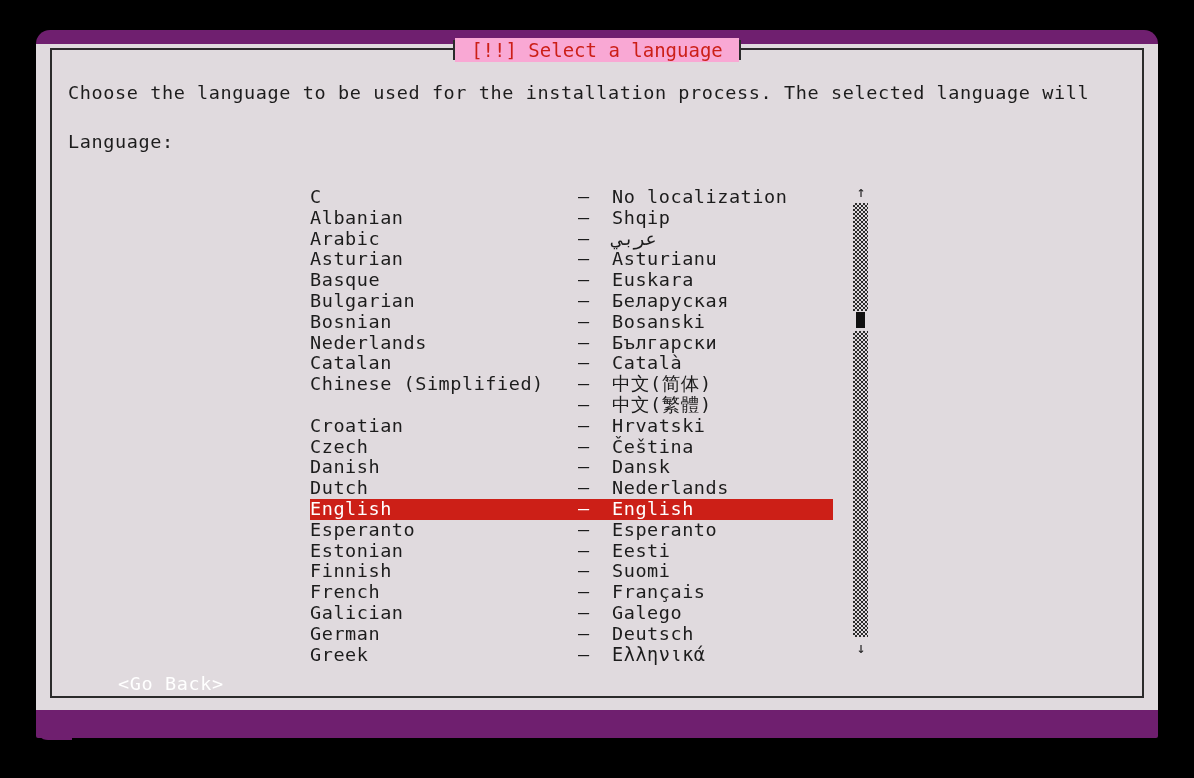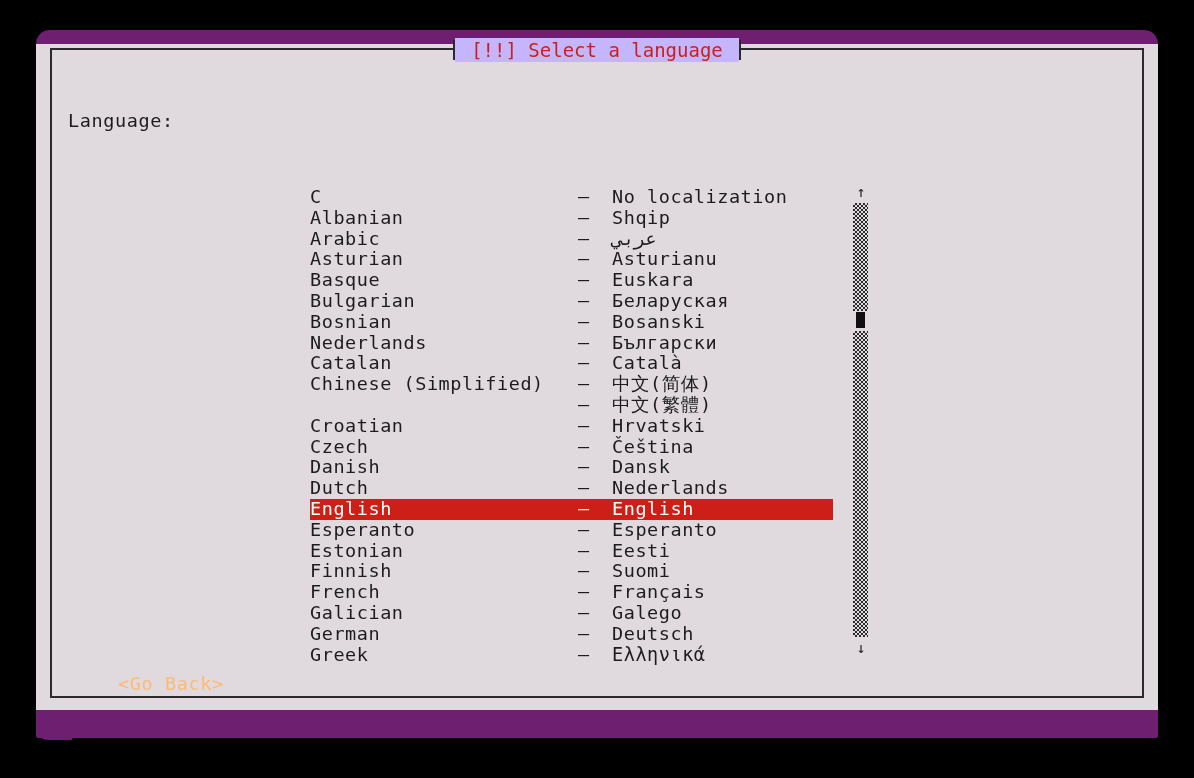--- a/index.html
+++ b/index.html
@@ -63,21 +63,21 @@
     left: 50px;
     top: 38px;
     width: 1094px;
     height: 24px;
     display: flex;
     align-items: center;
     justify-content: center;
     z-index: 5;
   }
   #title-text {
-    background: #c4b5fd;
+    background: #f9a8d4;
     color: #cc1f17;
     font-size: 19px;
     line-height: 24px;
     letter-spacing: 0px;
     padding: 0 16px;
     white-space: pre;
   }
   .title-tick {
     width: 2px;
     height: 20px;
@@ -189,40 +189,41 @@
   }
 
   
   #go-back-button {
     position: absolute;
     left: 118px;
     top: 673px;
     font-size: 18.5px;
     line-height: 22px;
     letter-spacing: 0.6px;
-    color: #fdba74;
+    color: #ffffff;
     white-space: pre;
   }
 </style>
 </head>
 <body>
 
 <div id="installer-window"></div>
 <div id="window-foot-left"></div>
 
 <div id="dialog-surface"></div>
 <div id="dialog-box"></div>
 
 <div id="title-bar">
   <div class="title-tick"></div>
   <div id="title-text">[!!] Select a language</div>
   <div class="title-tick"></div>
 </div>
 
 <div id="content">
+  <div class="intro-line">Choose the language to be used for the installation process. The selected language will</div>
   <div id="language-label">Language:</div>
 </div>
 
 <div id="language-list">
     <div class="lang-row"><span class="lang-name">C</span><span class="lang-dash">–</span><span class="lang-native">No localization</span></div>
     <div class="lang-row"><span class="lang-name">Albanian</span><span class="lang-dash">–</span><span class="lang-native">Shqip</span></div>
     <div class="lang-row"><span class="lang-name">Arabic</span><span class="lang-dash">–</span><span class="lang-native">عربي</span></div>
     <div class="lang-row"><span class="lang-name">Asturian</span><span class="lang-dash">–</span><span class="lang-native">Asturianu</span></div>
     <div class="lang-row"><span class="lang-name">Basque</span><span class="lang-dash">–</span><span class="lang-native">Euskara</span></div>
     <div class="lang-row"><span class="lang-name">Bulgarian</span><span class="lang-dash">–</span><span class="lang-native">Беларуская</span></div>

